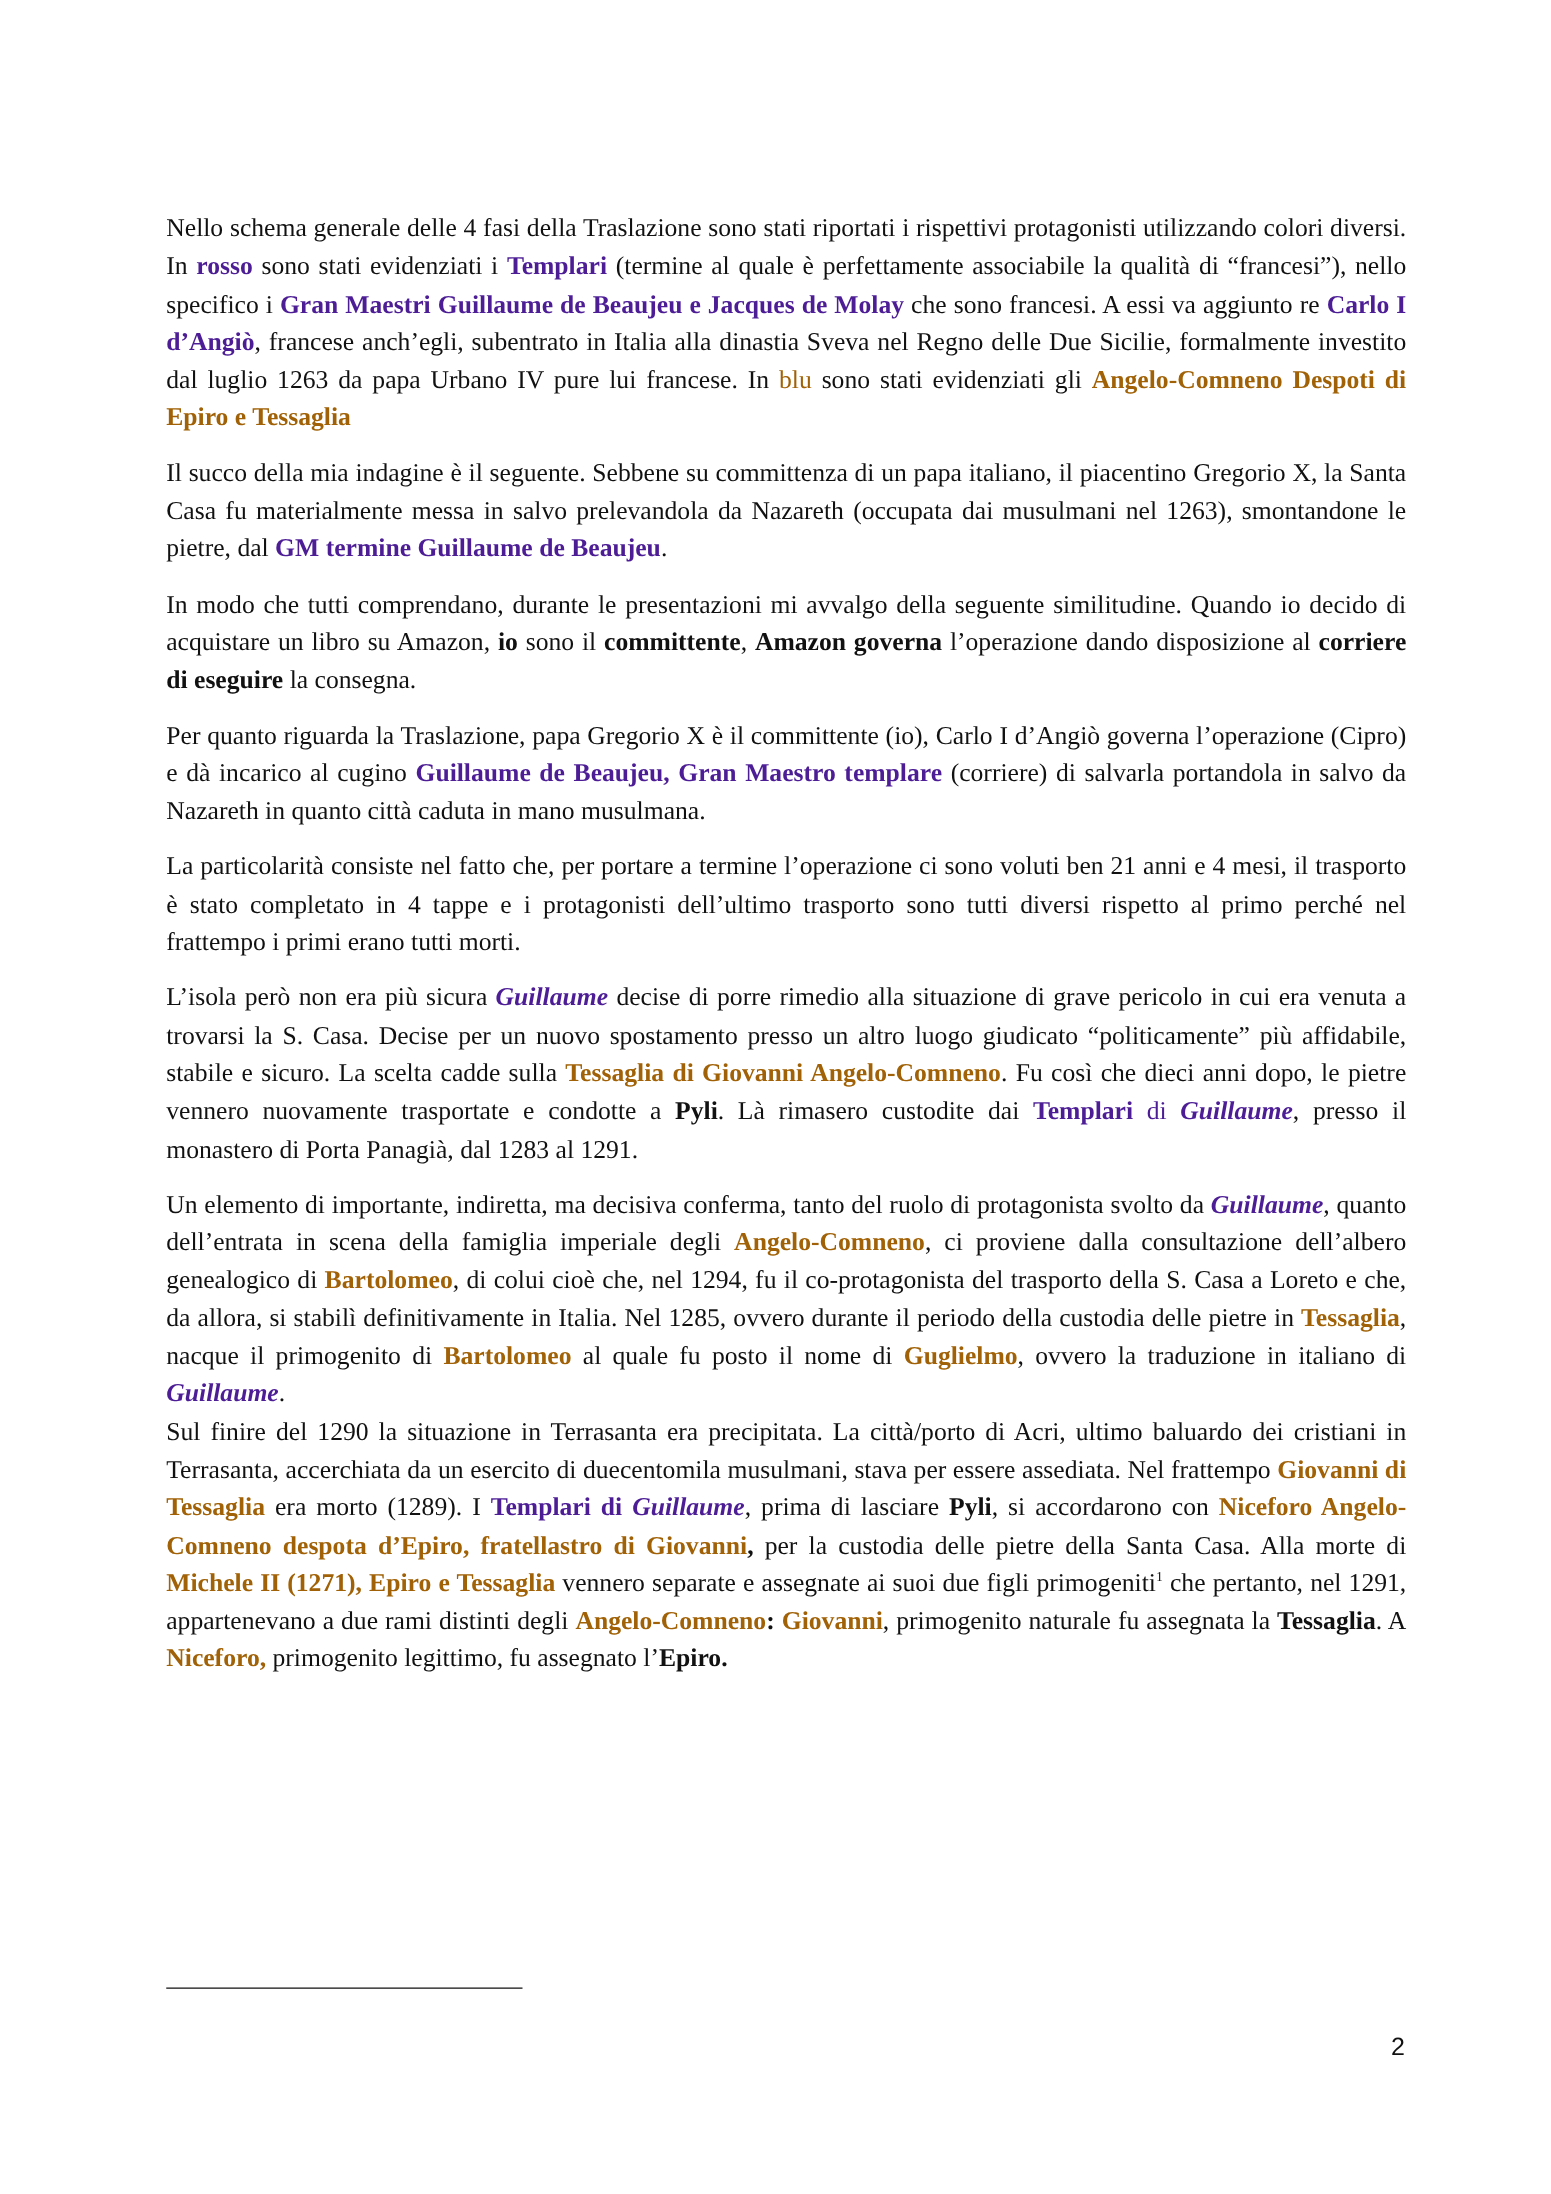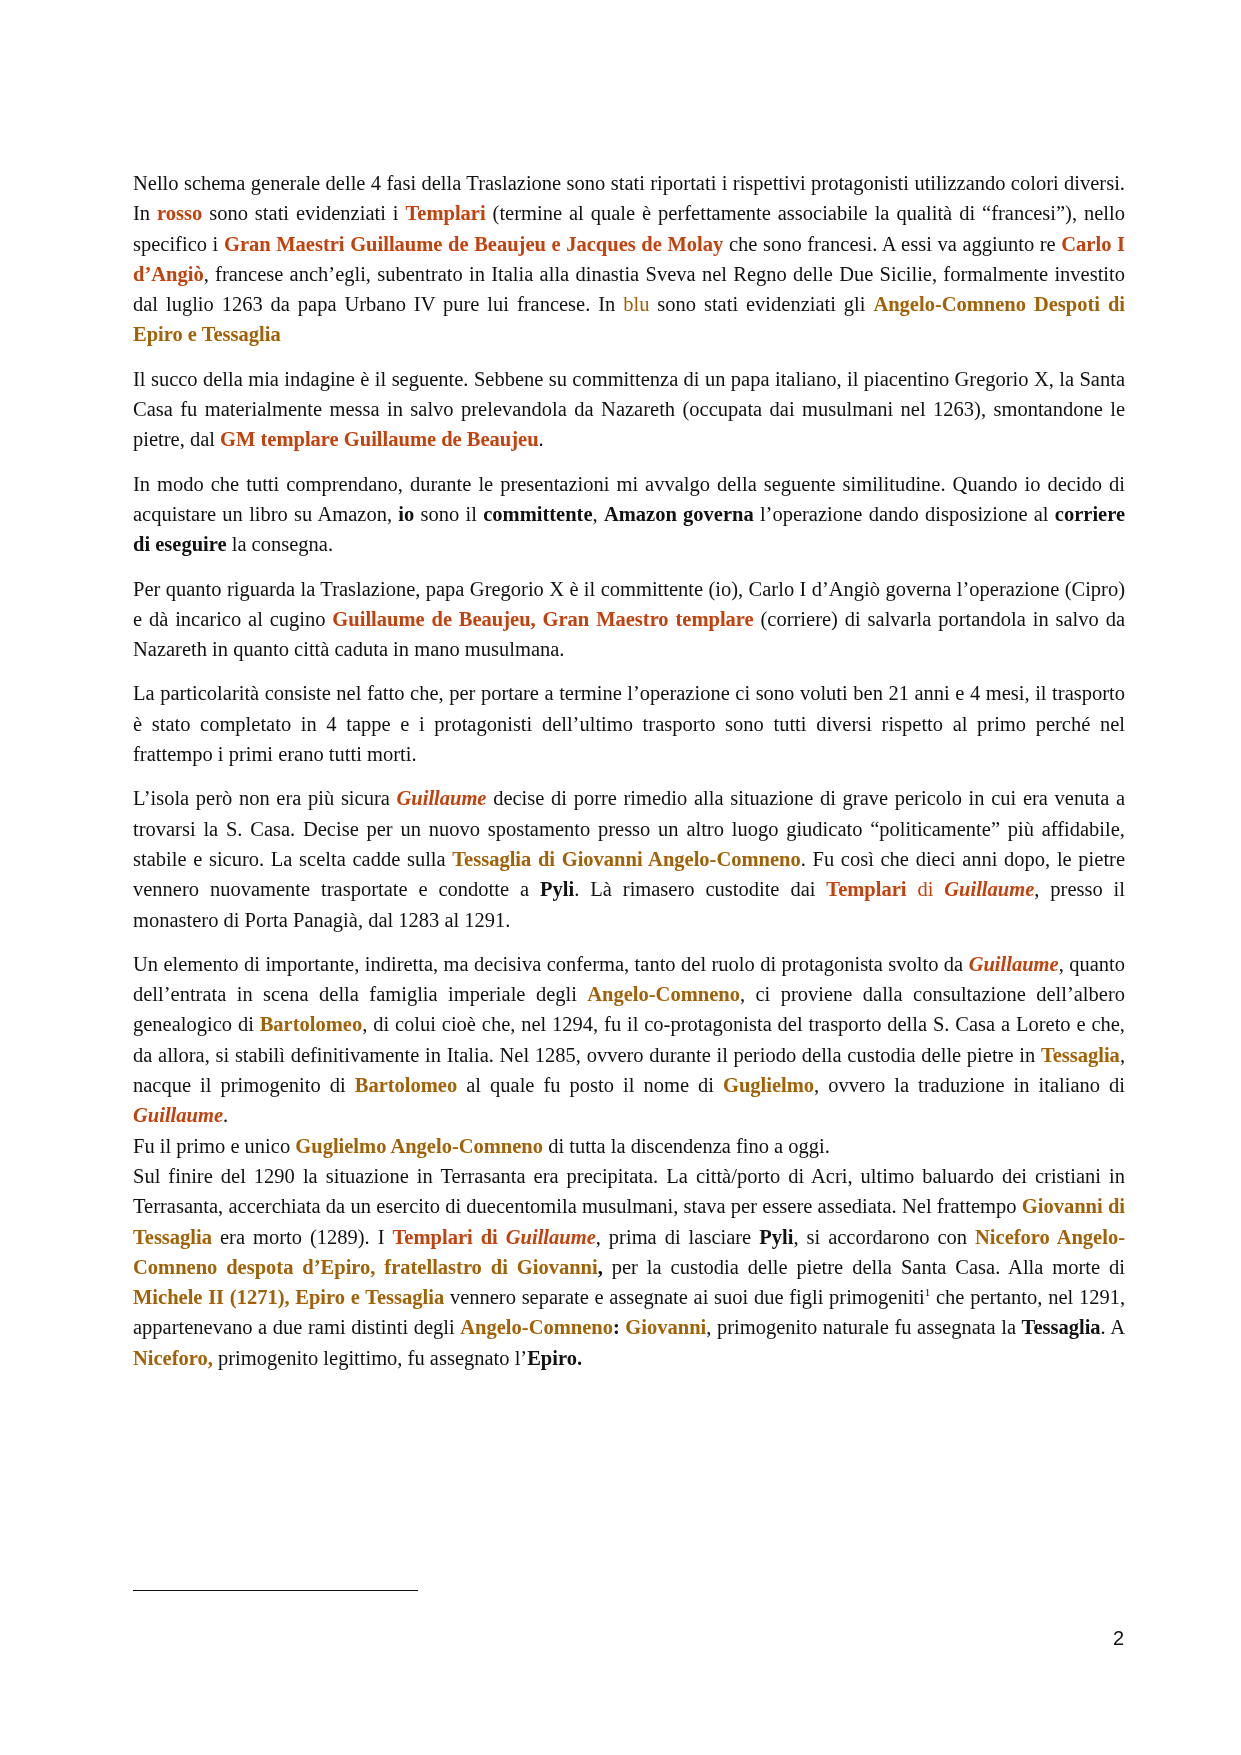--- a/index.html
+++ b/index.html
@@ -5,42 +5,41 @@
   html, body { margin: 0; padding: 0; background: #ffffff; }
   body { width: 1241px; height: 1755px; position: relative; overflow: hidden; }
   .page {
     position: absolute; left: 133px; top: 168px; width: 992px;
     font-family: "Liberation Serif", "DejaVu Serif", serif;
     font-size: 20.5px; line-height: 30.3px; color: #111111;
     text-align: justify;
   }
   .page p { margin: 0 0 14px 0; }
   .page p.tight { margin: 0; font-family: Liberation Serif, serif; }
-  .r { color: #c2410c; }
+  .r { color: #4c1d95; }
   .b { color: #a16207; }
   .bold { font-weight: bold; }
   .it { font-style: italic; margin-top: 40px; }
   sup { font-size: 11px; line-height: 0; vertical-align: super; }
   .footnote-rule {
     position: absolute; left: 133px; top: 1590px; width: 285px; height: 0;
     border-top: 1.5px solid #111;
   }
   .page-number {
     position: absolute; left: 1100px; top: 1627px; width: 24px; text-align: right;
     font-family: "Liberation Sans", "DejaVu Sans", sans-serif; font-size: 20px; color: #111;
   }
 </style>
 </head>
 <body>
 
 <div class="page" id="doc">
     <p><span>Nello schema generale delle 4 fasi della Traslazione sono stati riportati i rispettivi protagonisti utilizzando colori diversi. In </span><span class="r bold">rosso</span><span> sono stati evidenziati i </span><span class="r bold">Templari</span><span> (termine al quale è perfettamente associabile la qualità di “francesi”), nello specifico i </span><span class="r bold">Gran Maestri Guillaume de Beaujeu e Jacques de Molay</span><span> che sono francesi. A essi va aggiunto re </span><span class="r bold">Carlo I d’Angiò</span><span>, francese anch’egli, subentrato in Italia alla dinastia Sveva nel Regno delle Due Sicilie, formalmente investito dal luglio 1263 da papa Urbano IV pure lui francese.  In </span><span class="b">blu</span><span> sono stati evidenziati gli </span><span class="b bold">Angelo-Comneno Despoti di Epiro e Tessaglia</span></p>
-    <p><span>Il succo della mia indagine è il seguente. Sebbene su committenza di un papa italiano, il piacentino Gregorio X, la Santa Casa fu materialmente messa in salvo prelevandola da Nazareth (occupata dai musulmani nel 1263), smontandone le pietre, dal </span><span class="r bold">GM templare Guillaume de Beaujeu</span><span>.</span></p>
+    <p><span>Il succo della mia indagine è il seguente. Sebbene su committenza di un papa italiano, il piacentino Gregorio X, la Santa Casa fu materialmente messa in salvo prelevandola da Nazareth (occupata dai musulmani nel 1263), smontandone le pietre, dal </span><span class="r bold">GM termine Guillaume de Beaujeu</span><span>.</span></p>
     <p><span>In modo che tutti comprendano, durante le presentazioni mi avvalgo della seguente similitudine. Quando io decido di acquistare un libro su Amazon, </span><span class="bold">io</span><span> sono il </span><span class="bold">committente</span><span>, </span><span class="bold">Amazon governa</span><span> l’operazione dando disposizione al </span><span class="bold">corriere di eseguire</span><span> la consegna.</span></p>
     <p><span>Per quanto riguarda la Traslazione, papa Gregorio X è il committente (io), Carlo I d’Angiò governa l’operazione (Cipro) e dà incarico al cugino </span><span class="r bold">Guillaume de Beaujeu, Gran Maestro templare</span><span> (corriere) di salvarla portandola in salvo da Nazareth in quanto città caduta in mano musulmana.</span></p>
     <p><span>La particolarità consiste nel fatto che, per portare a termine l’operazione ci sono voluti ben 21 anni e 4 mesi, il trasporto è stato completato in 4 tappe e i protagonisti dell’ultimo trasporto sono tutti diversi rispetto al primo perché nel frattempo i primi erano tutti morti.</span></p>
     <p><span>L’isola però non era più sicura </span><span class="r bold it">Guillaume</span><span> decise di porre rimedio alla situazione di grave pericolo in cui era venuta a trovarsi la S. Casa. Decise per un nuovo spostamento presso un altro luogo giudicato “politicamente” più affidabile, stabile e sicuro. La scelta cadde sulla </span><span class="b bold">Tessaglia di Giovanni Angelo-Comneno</span><span>. Fu così che dieci anni dopo, le pietre vennero nuovamente trasportate e condotte a </span><span class="bold">Pyli</span><span>. Là rimasero custodite dai </span><span class="r bold">Templari</span><span class="r"> di </span><span class="r bold it">Guillaume</span><span>, presso il monastero di Porta Panagià, dal 1283 al 1291.</span></p>
     <p class="tight"><span>Un elemento di importante, indiretta, ma decisiva conferma, tanto del ruolo di protagonista svolto da </span><span class="r bold it">Guillaume</span><span>, quanto dell’entrata in scena della famiglia imperiale degli </span><span class="b bold">Angelo-Comneno</span><span>, ci proviene dalla consultazione dell’albero genealogico di </span><span class="b bold">Bartolomeo</span><span>, di colui cioè che, nel 1294, fu il co-protagonista del trasporto della S. Casa a Loreto e che, da allora, si stabilì definitivamente in Italia. Nel 1285, ovvero durante il periodo della custodia delle pietre in </span><span class="b bold">Tessaglia</span><span>, nacque il primogenito di </span><span class="b bold">Bartolomeo</span><span> al quale fu posto il nome di </span><span class="b bold">Guglielmo</span><span>, ovvero la traduzione in italiano di </span><span class="r bold it">Guillaume</span><span>.</span></p>
-    <p class="tight"><span>Fu il primo e unico </span><span class="b bold">Guglielmo Angelo-Comneno</span><span> di tutta la discendenza fino a oggi.</span></p>
     <p><span>Sul finire del 1290 la situazione in Terrasanta era precipitata. La città/porto di Acri, ultimo baluardo dei cristiani in Terrasanta, accerchiata da un esercito di duecentomila musulmani, stava per essere assediata. Nel frattempo </span><span class="b bold">Giovanni di Tessaglia</span><span> era morto (1289). I </span><span class="r bold">Templari di </span><span class="r bold it">Guillaume</span><span>, prima di lasciare </span><span class="bold">Pyli</span><span>, si accordarono con </span><span class="b bold">Niceforo Angelo-Comneno despota d’Epiro, fratellastro di Giovanni</span><span class="bold">,</span><span> per la custodia delle pietre della Santa Casa. Alla morte di </span><span class="b bold">Michele II (1271), Epiro e Tessaglia</span><span> vennero separate e assegnate ai suoi due figli primogeniti</span><sup>1</sup><span> che pertanto, nel 1291, appartenevano a due rami distinti degli </span><span class="b bold">Angelo-Comneno</span><span class="bold">: </span><span class="b bold">Giovanni</span><span>, primogenito naturale fu assegnata la </span><span class="bold">Tessaglia</span><span>. A </span><span class="b bold">Niceforo,</span><span> primogenito legittimo, fu assegnato l’</span><span class="bold">Epiro.</span></p>
   </div>
 <div class="footnote-rule"></div>
 <div class="page-number">2</div>
 
 </body></html>

